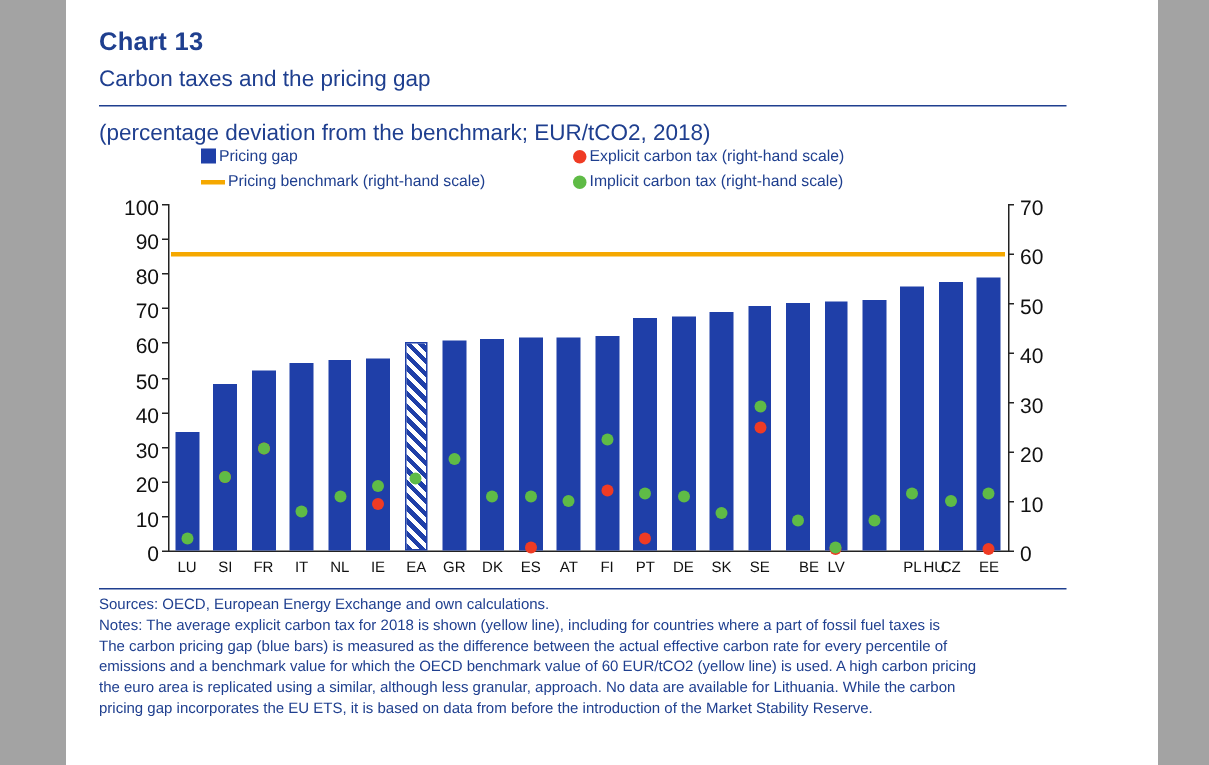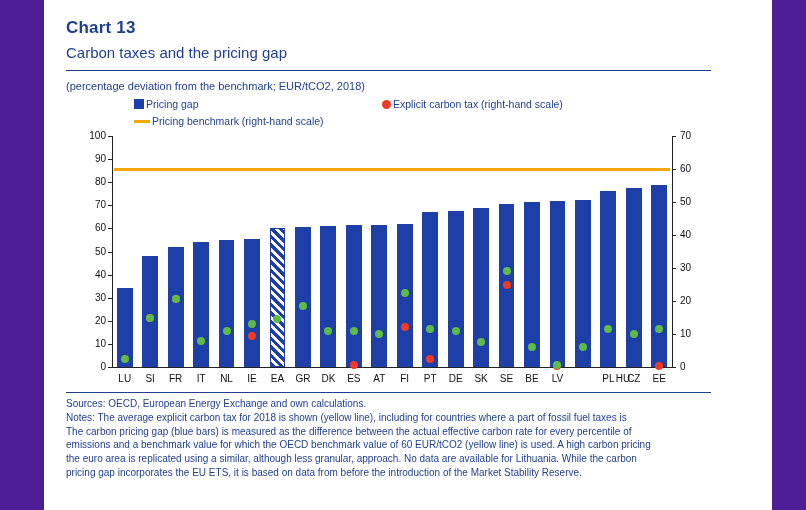--- a/index.html
+++ b/index.html
@@ -4,42 +4,42 @@
 <style>
   html,body{margin:0;padding:0;}
   body{
     width:806px;height:510px;
     background:#f4f4f4;
     font-family:"Liberation Sans", sans-serif;
     overflow:hidden;
   }
   #page{
     position:absolute;left:0;top:0;width:806px;height:510px;
-    background:#4c1d95;
+    background:#a3a3a3;
   }
   #sheet{
     position:absolute;left:44px;top:0;width:728px;height:510px;
     background:#ffffff;
   }
   .chart-title{
     position:absolute;left:22px;top:18px;
     font-size:17px;font-weight:bold;color:#1f3f8f;
     letter-spacing:0.2px;
   }
   .chart-subtitle{
     position:absolute;left:22px;top:44px;
     font-size:15px;color:#1f3f8f;
   }
   .title-rule{
     position:absolute;left:22px;top:70px;width:645px;height:1px;
     background:#1f3f8f;
   }
   .units{
     position:absolute;left:22px;top:80px;
-    font-size:11px;color:#1f3f8f;
+    font-size:15px;color:#1f3f8f;
   }
   
   .legend{
     position:absolute;left:90px;top:98px;width:590px;height:32px;
     font-size:10.5px;color:#1f3f8f;
   }
   .legend-item{
     position:absolute;display:flex;align-items:center;gap:2px;white-space:nowrap;
   }
   .lg-sq{width:10px;height:10px;background:#1f3fa8;display:inline-block;}
@@ -48,21 +48,21 @@
   .lg-red{background:#ef3b24;}
   .lg-green{background:#5fbb46;}
 
   
   #plot{
     position:absolute;left:28px;top:136px;width:640px;height:245px;
   }
   #grid{position:absolute;left:40px;top:0;width:560px;height:231px;}
   .axis-line{position:absolute;background:#222;}
   .tick-lbl{
-    position:absolute;font-size:10px;color:#111;text-align:right;
+    position:absolute;font-size:14px;color:#111;text-align:right;
     width:26px;
   }
   .tick-lbl.right{text-align:left;}
   .bar{
     position:absolute;bottom:0;background:#1f3fa8;
   }
   .bar.hatch{
     background:repeating-linear-gradient(45deg,#1f3fa8 0 3px,#ffffff 3px 6px);
     border:1px solid #1f3fa8;
     box-sizing:border-box;
@@ -103,20 +103,24 @@
         <span class="lg-sq"></span>
         <span>Pricing gap</span>
       </div>
       <div class="legend-item" style="left:0px;top:17px;">
         <span class="lg-line"></span>
         <span>Pricing benchmark (right-hand scale)</span>
       </div>
       <div class="legend-item" style="left:248px;top:0px;">
         <span class="lg-dot lg-red"></span>
         <span>Explicit carbon tax (right-hand scale)</span>
+      </div>
+      <div class="legend-item" style="left:248px;top:17px;">
+        <span class="lg-dot lg-green"></span>
+        <span>Implicit carbon tax (right-hand scale)</span>
       </div>
     </div>
 
     <div id="plot">
       <div id="grid">
           <div class="axis-line" style="left: 0px; top: 231px; width: 560px; height: 1px;"></div>
           <div class="axis-line" style="left: 0px; top: 0px; width: 1px; height: 232px;"></div>
           <div class="axis-line" style="left: 560px; top: 0px; width: 1px; height: 232px;"></div>
           <div class="tick-lbl" style="left: -32px; top: 225px;">0</div>
           <div class="axis-line" style="left: -4px; top: 231px; width: 4px; height: 1px;"></div>
@@ -182,21 +186,21 @@
           <div class="cat-lbl" style="left: 278.727px; top: 237px;">FI</div>
           <div class="bar" style="left: 310.291px; width: 15.7818px; height: 154.77px;"></div>
           <div class="cat-lbl" style="left: 304.182px; top: 237px;">PT</div>
           <div class="bar" style="left: 335.745px; width: 15.7818px; height: 155.925px;"></div>
           <div class="cat-lbl" style="left: 329.636px; top: 237px;">DE</div>
           <div class="bar" style="left: 361.2px; width: 15.7818px; height: 159.39px;"></div>
           <div class="cat-lbl" style="left: 355.091px; top: 237px;">SK</div>
           <div class="bar" style="left: 386.655px; width: 15.7818px; height: 162.855px;"></div>
           <div class="cat-lbl" style="left: 380.545px; top: 237px;">SE</div>
           <div class="bar" style="left: 412.109px; width: 15.7818px; height: 165.165px;"></div>
-          <div class="cat-lbl" style="left: 406px; top: 237px;">BE</div>
+          <div class="cat-lbl" style="left: 406px; top: 237px; text-align: right;">BE</div>
           <div class="bar" style="left: 437.564px; width: 15.7818px; height: 166.32px;"></div>
           <div class="cat-lbl" style="left: 431.455px; top: 237px;">LV</div>
           <div class="bar" style="left: 463.018px; width: 15.7818px; height: 167.475px;"></div>
           <div class="cat-lbl" style="left: 456.909px; top: 237px; margin-left: 40px;">HU</div>
           <div class="bar" style="left: 488.473px; width: 15.7818px; height: 175.56px;"></div>
           <div class="cat-lbl" style="left: 482.364px; top: 237px;">PL</div>
           <div class="bar" style="left: 513.927px; width: 15.7818px; height: 179.025px;"></div>
           <div class="cat-lbl" style="left: 507.818px; top: 237px;">CZ</div>
           <div class="bar" style="left: 539.382px; width: 15.7818px; height: 182.49px;"></div>
           <div class="cat-lbl" style="left: 533.273px; top: 237px;">EE</div>

